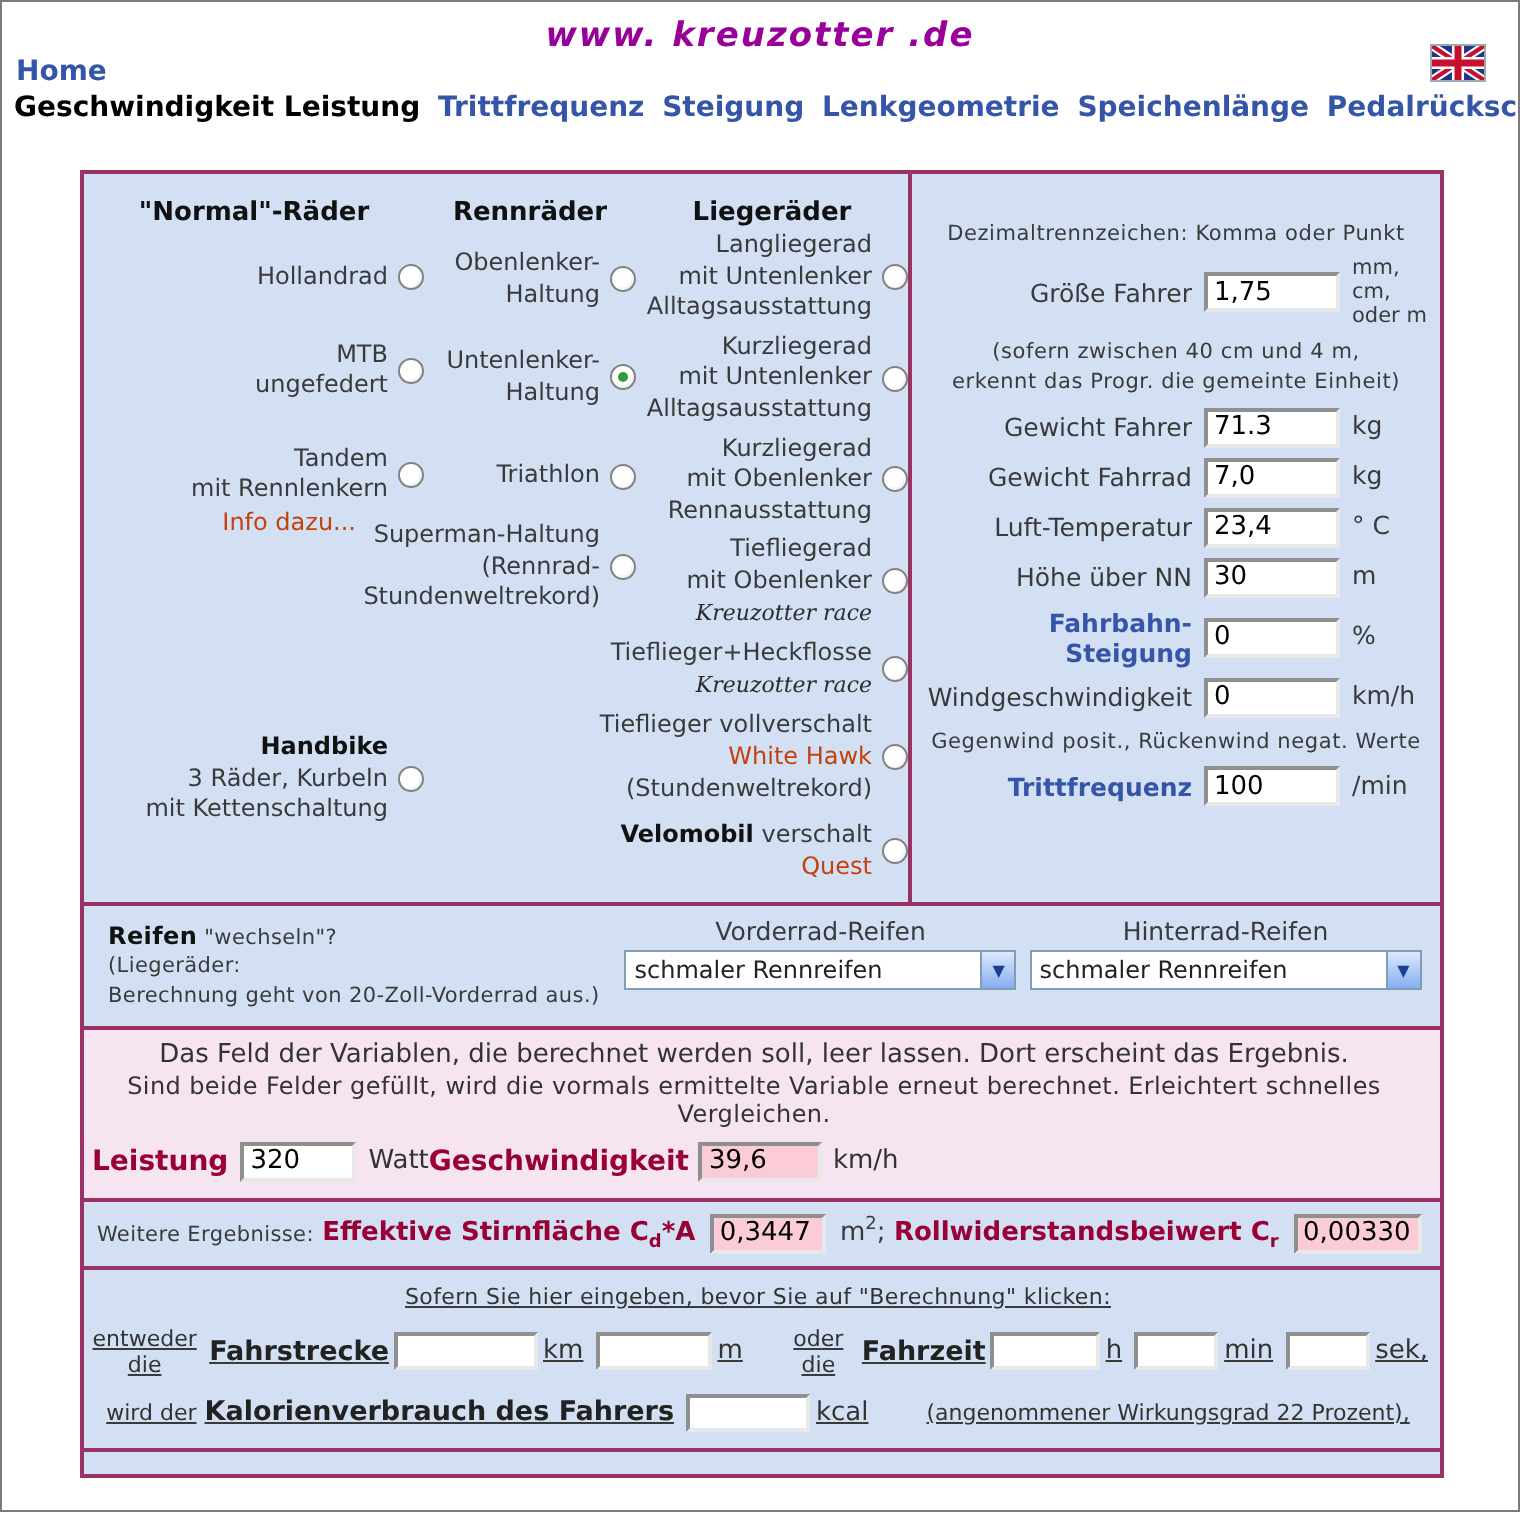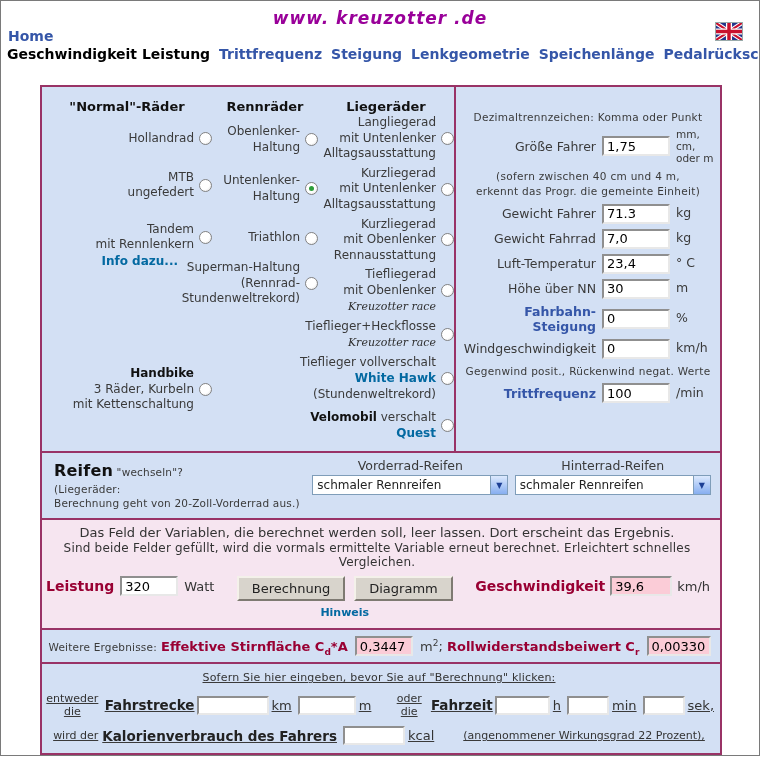--- a/index.html
+++ b/index.html
@@ -33,21 +33,21 @@
   .col1 { width:172px; }
   .col2 { width:106px; }
   .col3 { width:136px; }
   .col-header { font-size:13px; font-weight:bold; color:#111; text-align:center; padding-top:4px; }
   .bike-item { display:flex; align-items:center; justify-content:flex-end; font-size:12px; line-height:1.3; color:#3a3a3a; }
   .bike-label { text-align:right; white-space:nowrap; }
   .col2 .bike-item { width:196px; margin-left:-90px; }
   .col3 .bike-item { width:216px; margin-left:-80px; }
   .radio { width:13px; height:13px; border-radius:50%; background:radial-gradient(circle at 35% 35%, #ffffff 55%, #d9d9d9); border:1px solid #828282; flex:0 0 13px; margin-left:5px; position:relative; }
   .radio.selected::after { content:""; position:absolute; left:3px; top:3px; width:5px; height:5px; border-radius:50%; background:#2e9e3a; }
-  .blue-link { color:#0369a1; font-weight:bold; text-decoration:none; }
+  .blue-link { color:#c2410c; font-weight:normal; text-decoration:none; }
   .italic-note { font-family:"DejaVu Serif", serif; font-style:italic; font-size:11px; color:#2c2c2c; }
   .b { font-weight:bold; color:#111; }
   .info-link { display:block; text-align:right; padding-right:34px; font-size:12px; margin-top:1px; }
 
   
   .p-note { text-align:center; font-size:10.5px; letter-spacing:.3px; margin:20px 0 4px 0; color:#3a3a3a; }
   .p-hint { text-align:center; font-size:10.5px; letter-spacing:.3px; color:#3a3a3a; line-height:1.4; }
   .param-row { display:flex; align-items:center; margin:5px 0; }
   .param-label { flex:0 0 140px; text-align:right; padding-right:6px; font-size:12.5px; color:#3a3a3a; }
   .param-label.link { color:#3556a8; font-weight:bold; }
@@ -268,21 +268,21 @@
         <div class="param-row">
           <a href="#" class="param-label link" style="text-decoration:none;">Trittfrequenz</a>
           <input class="inp" value="100" style="">
           <span class="param-unit">/min</span>
         </div>
       </div>
     </div>
 
     <div class="row row-tires bg-blue">
       <div class="tires-note">
-        <span class="b" style="font-size:16px;">Reifen</span><span> "wechseln"?</span><br>
+        <span class="b" style="font-size:12px;">Reifen</span><span> "wechseln"?</span><br>
         <span>(Liegeräder:</span><br>
         <span>Berechnung geht von 20-Zoll-Vorderrad aus.)</span>
       </div>
       <div class="tire-group">
         <div class="tire-header">Vorderrad-Reifen</div>
         <div class="select">
           <span class="txt">schmaler Rennreifen</span>
           <span class="arrow-btn">▼</span>
         </div>
       </div>
@@ -296,26 +296,20 @@
     </div>
 
     <div class="row row-calc bg-pink">
       <div class="calc-line1">Das Feld der Variablen, die berechnet werden soll, leer lassen. Dort erscheint das Ergebnis.</div>
       <div class="calc-line2">Sind beide Felder gefüllt, wird die vormals ermittelte Variable erneut berechnet. Erleichtert schnelles Vergleichen.</div>
       <div class="calc-main">
         <div class="calc-left">
           <span class="maroon lbl">Leistung</span>
           <input class="inp" value="320" style="">
           <span class="unit-txt">Watt</span>
-        </div>
-        <div class="calc-center">
-          <button class="btn">Berechnung</button>
-          <button class="btn" style="margin-left:4px;">Diagramm</button>
-          <br>
-          <a href="#" class="blue-link hinweis">Hinweis</a>
         </div>
         <div class="calc-right">
           <span class="maroon lbl">Geschwindigkeit</span>
           <input class="inp result" value="39,6" style="">
           <span class="unit-txt">km/h</span>
         </div>
       </div>
     </div>
 
     <div class="row row-results bg-blue">

